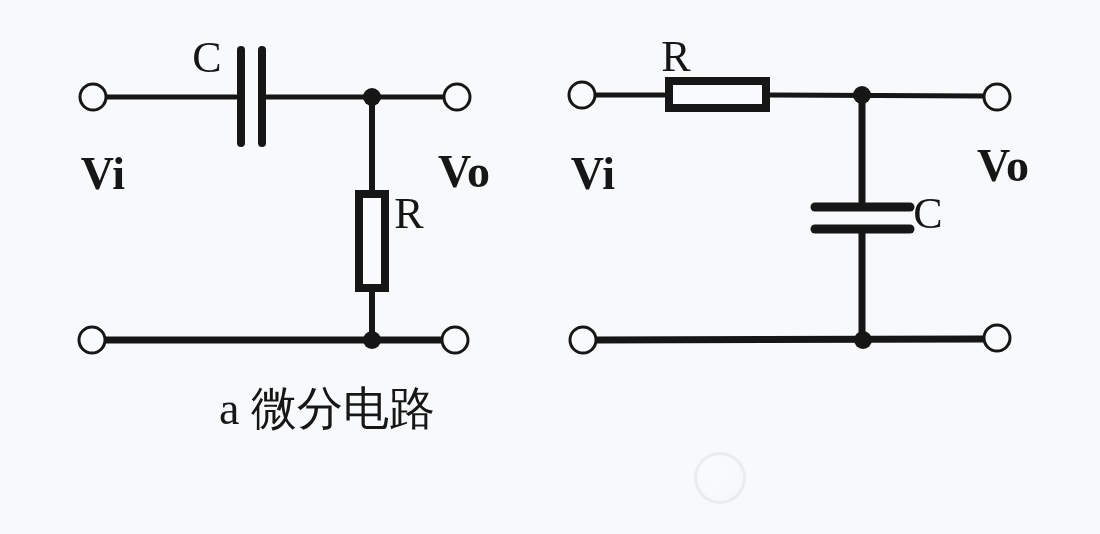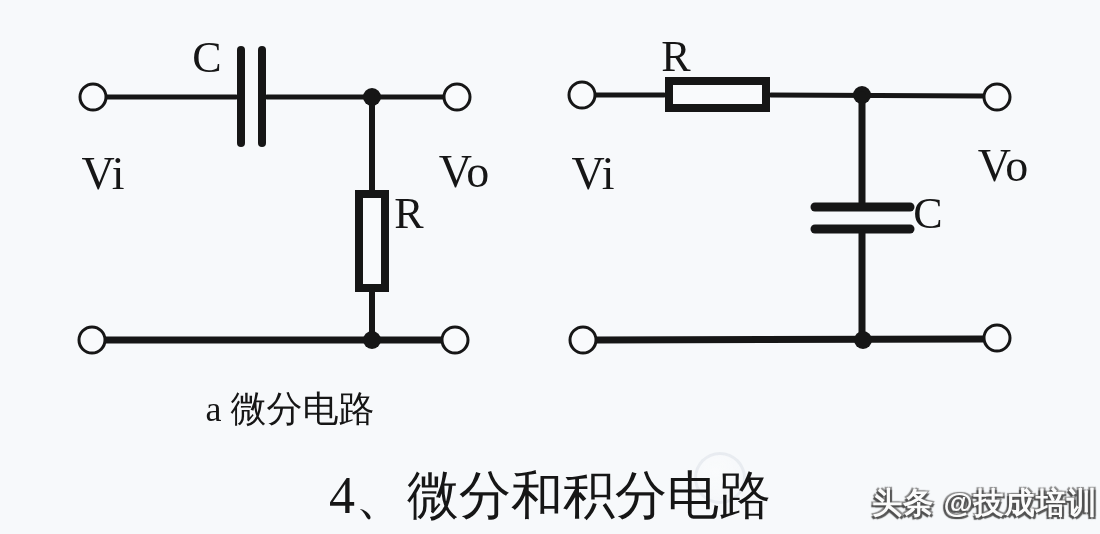--- a/index.html
+++ b/index.html
@@ -15,22 +15,22 @@
   .circuit-svg { position: absolute; left: 0; top: 0; }
   .lbl {
     position: absolute;
     transform: translate(-50%, -50%);
     white-space: nowrap;
     color: #161616;
     line-height: 1;
     user-select: none;
   }
   .comp-label  { font-size: 44px; }
-  .port-label  { font-size: 46px; }
-  .caption     { font-size: 36px; }
+  .port-label  { font-size: 46px; font-weight: bold; }
+  .caption     { font-size: 46px; margin-left: 37px; }
   .main-title  { font-size: 52px; }
   .watermark {
     position: absolute;
     transform: translate(-50%, -50%);
     font-family: "Liberation Sans", "DejaVu Sans", sans-serif;
     font-weight: bold;
     font-size: 30px;
     color: #fbfbfb;
     text-shadow: -2px 2px 1px #4e4e4e, 2px 2px 1px #575757,
                  2px -1px 1px #8a8a8a, -2px -1px 1px #8a8a8a;
@@ -105,17 +105,15 @@
   <div class="lbl comp-label" style="left:409px; top:214px;">R</div>
   <div class="lbl caption" style="left:290px; top:409px;">a 微分电路</div>
 
   <div class="lbl comp-label" style="left:676px; top:57px;">R</div>
   <div class="lbl port-label" style="left:593px; top:174px;">Vi</div>
   <div class="lbl port-label" style="left:1003px; top:166px;">Vo</div>
   <div class="lbl comp-label" style="left:928px; top:214px;">C</div>
 
   <div class="ghost-logo" style="left:694px; top:452px;"></div>
 
-  <div class="lbl main-title" style="left:550px; top:496px;">4、微分和积分电路</div>
 
-  <div class="watermark" style="left:985px; top:503px;">头条 @技成培训</div>
 
 </div>
 
 </body></html>

